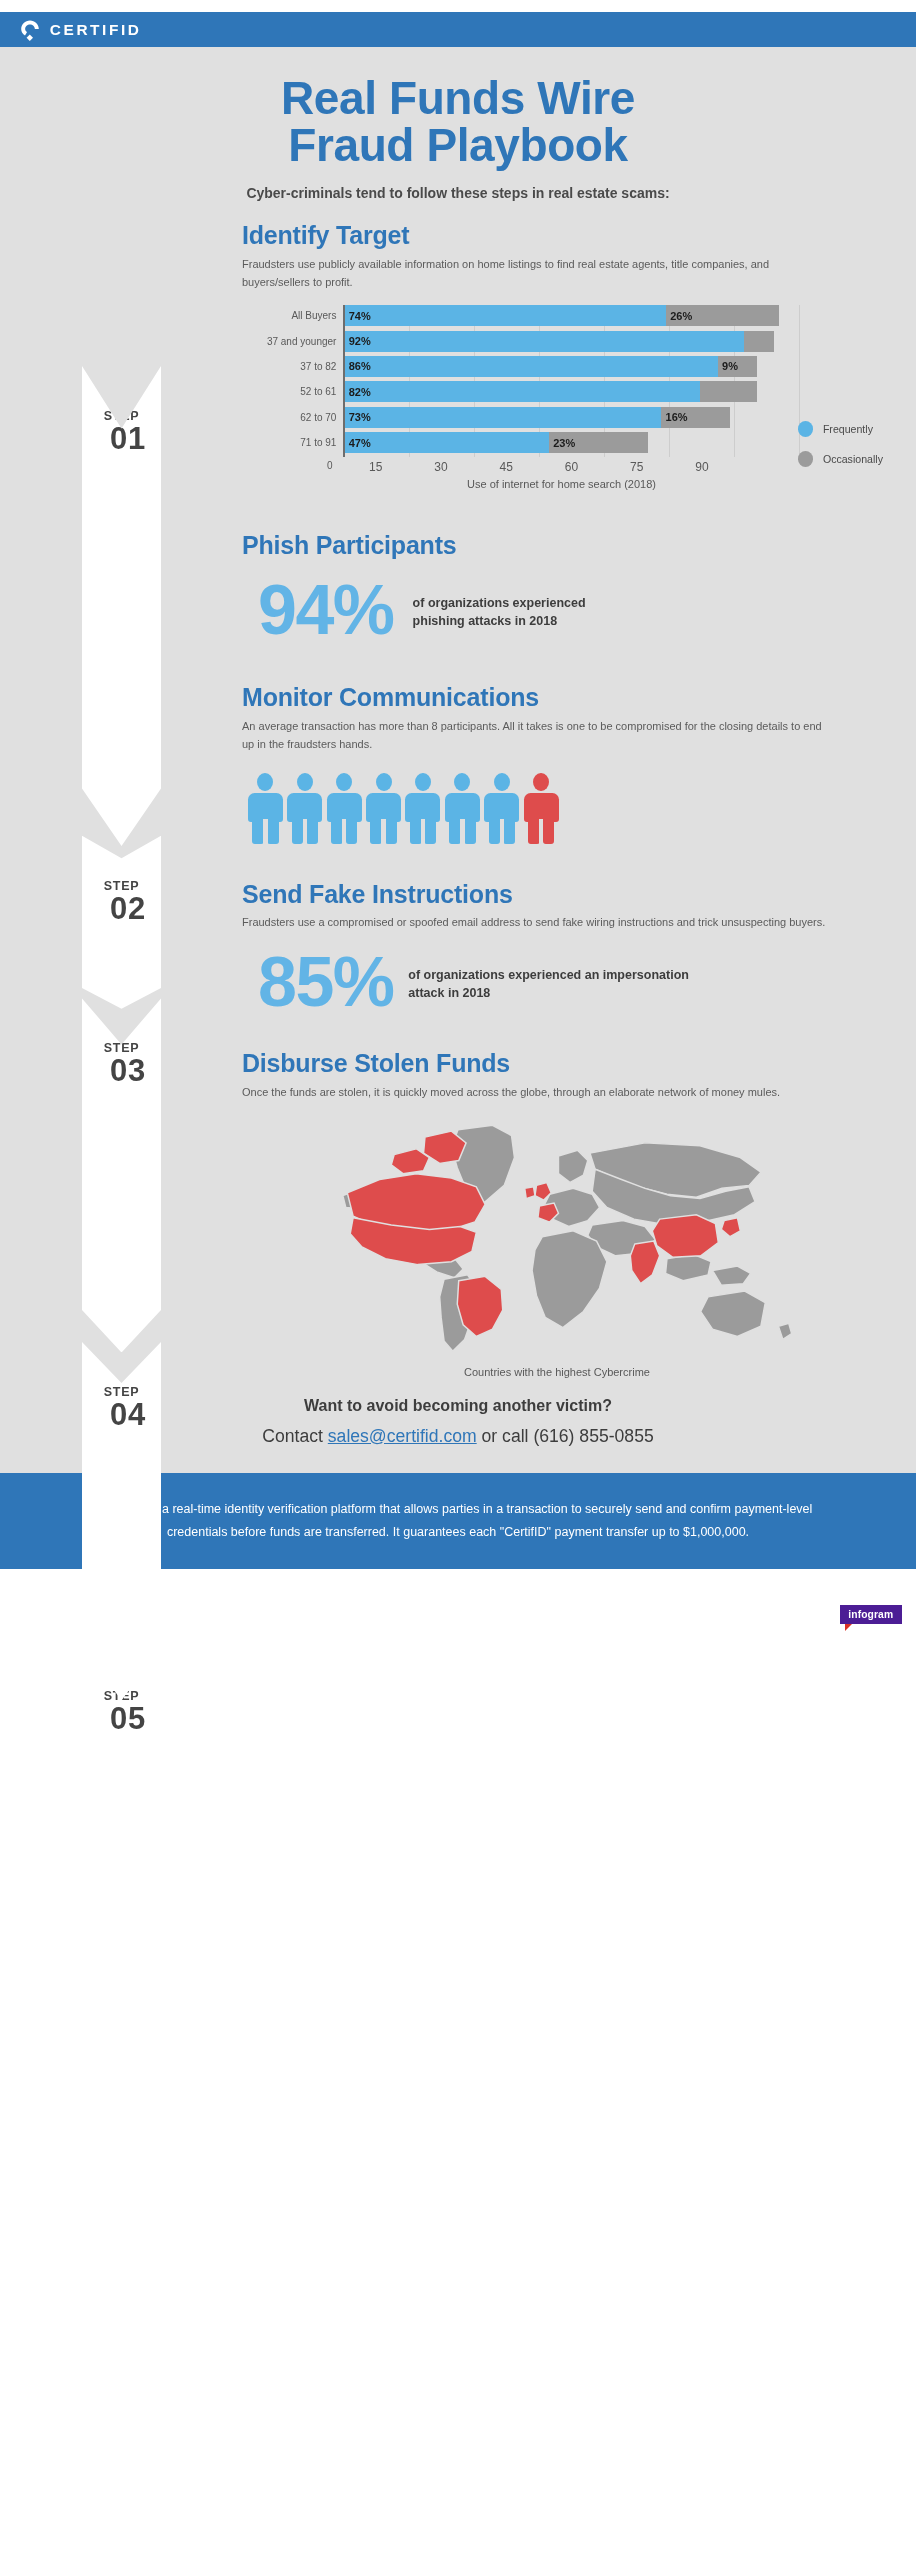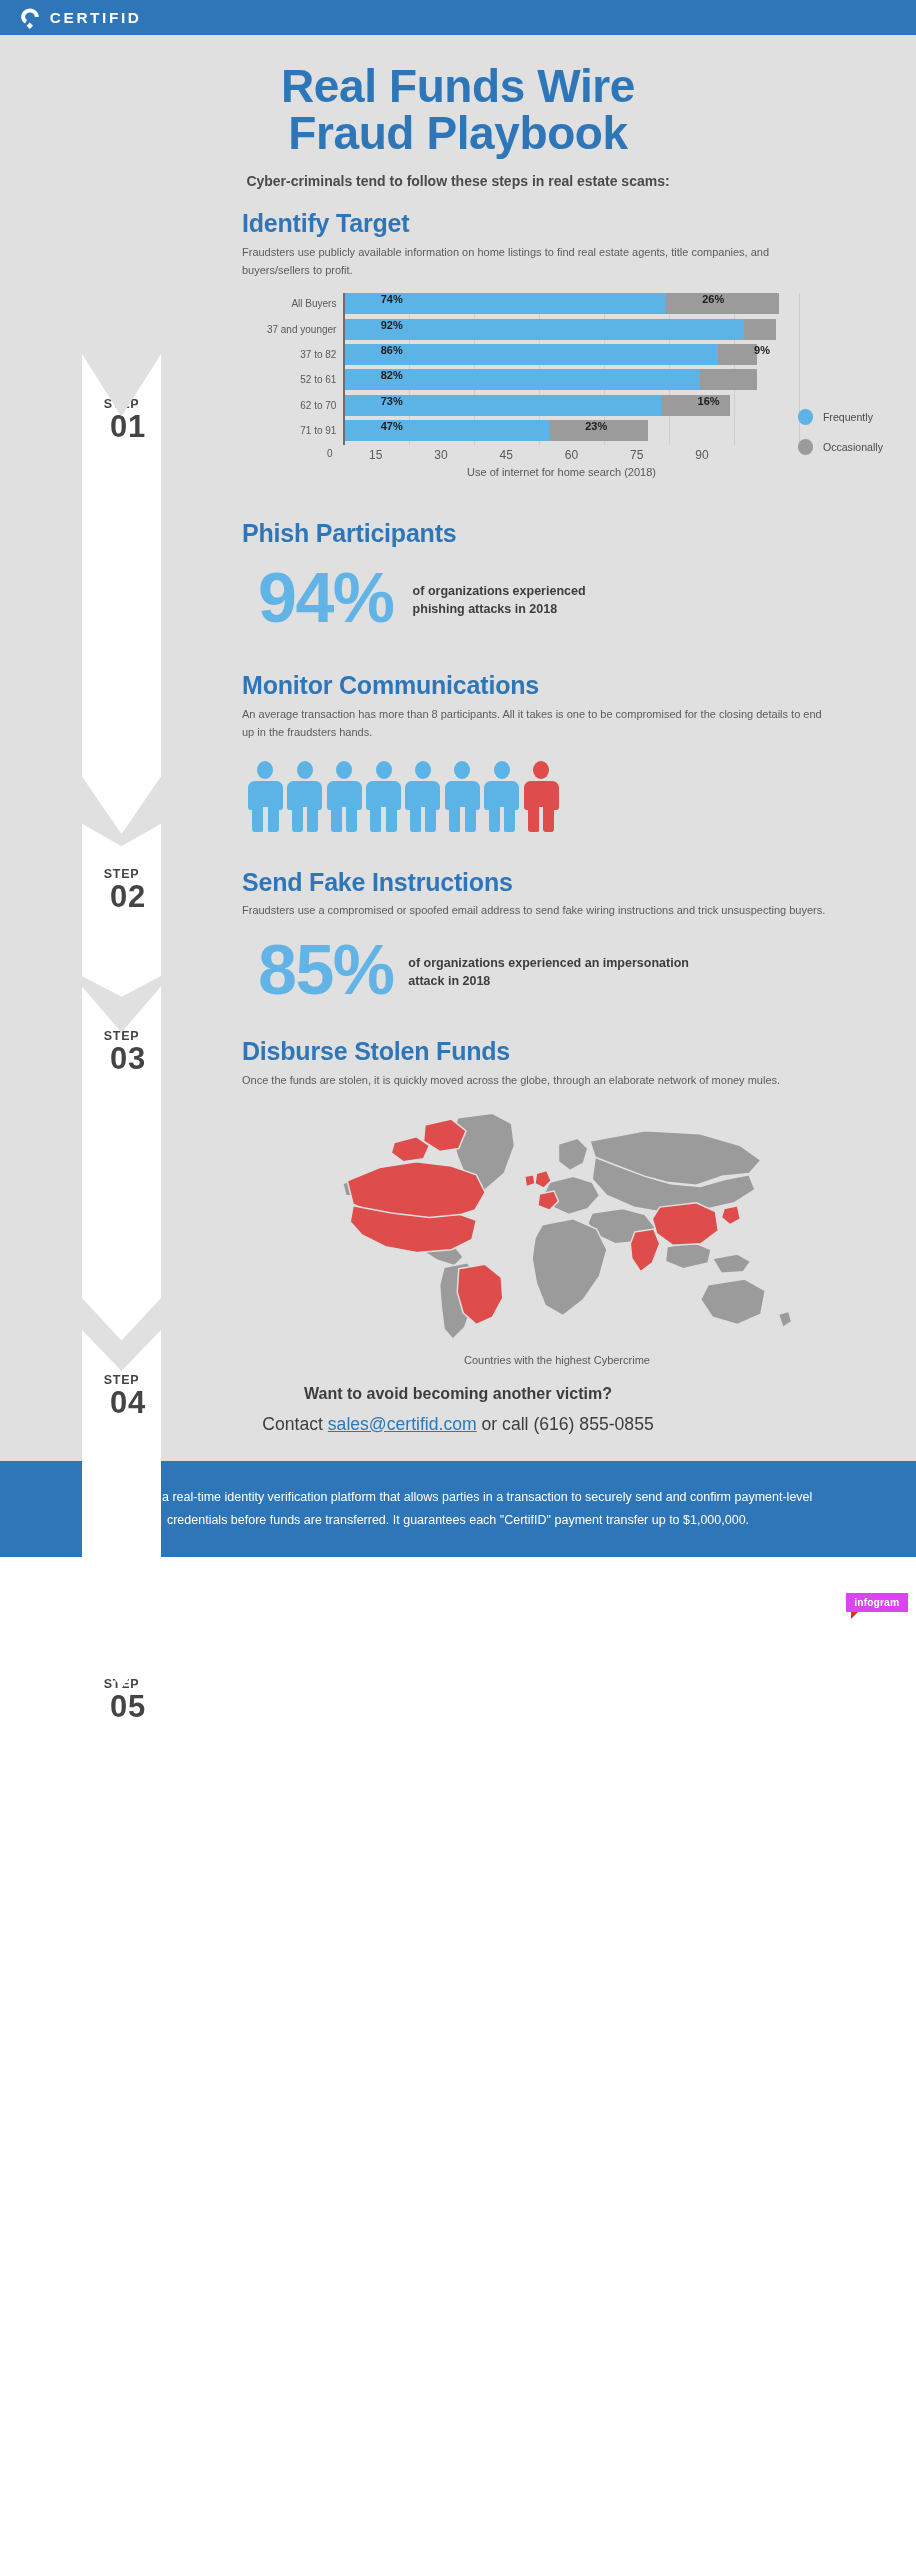--- a/index.html
+++ b/index.html
@@ -10,20 +10,21 @@
   }
   body { width: 916px; height: 2576px; position: relative; overflow: hidden; }
 
   
   .topbar {
     height: 35px;
     background: #2f76b8;
     display: flex;
     align-items: center;
     padding-left: 19px;
+    margin-top: 12px;
   }
   .logo-mark { width: 22px; height: 22px; position: relative; margin-right: 8.8px; flex: none; }
   .brand-name {
     color: #ffffff;
     font-size: 15.4px;
     font-weight: 700;
     letter-spacing: 2.6px;
   }
 
   
@@ -118,21 +119,21 @@
   .bars-col { position: relative; flex: 1 1 auto; border-left: 2.2px solid #6d6d6d; }
   .gridlines { position: absolute; inset: 0; display: flex; pointer-events: none; }
   .gridlines span { flex: 1 1 0; border-right: 0.7px solid #cdcdcd; }
   .bar-row {
     height: 21px;
     margin-bottom: 4.4px;
     display: flex;
     position: relative;
     z-index: 2;
   }
-  .seg { height: 100%; display: flex; align-items: flex-start; padding-left: 32px; }
+  .seg { height: 100%; display: flex; align-items: center; }
   .seg.freq { background: #5bb4e5; }
   .seg.occ  { background: #9b9b9b; }
   .seg-label {
     font-size: 11px;
     font-weight: 700;
     color: #1c1c1c;
     padding-left: 3.7px;
     white-space: nowrap;
   }
   .seg.occ .seg-label { padding-left: 4.4px; }
@@ -237,23 +238,23 @@
     font-size: 12.5px;
     line-height: 1.85;
   }
   .badge-row {
     background: #ffffff;
     height: 65px;
     position: relative;
   }
   .infogram {
     position: absolute;
-    right: 8px;
+    right: 14px;
     bottom: 10.3px;
-    background: #d946ef;
+    background: #4c1d95;
     color: #ffffff;
     font-size: 10.3px;
     font-weight: 700;
     padding: 3.7px 8.8px 4.4px 8.8px;
     letter-spacing: 0.1px;
   }
   .infogram::after {
     content: "";
     position: absolute;
     left: 5.9px; bottom: -6.6px;

